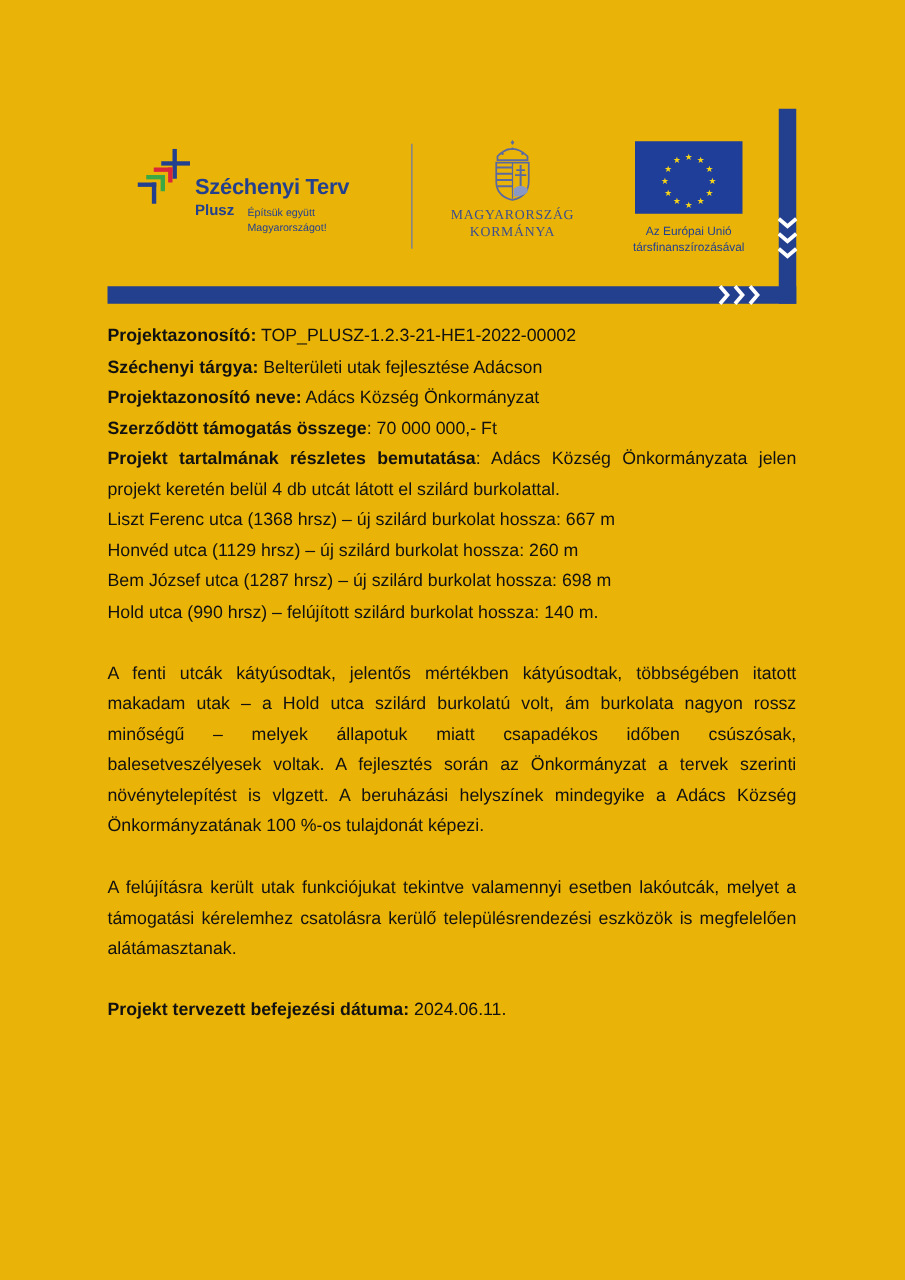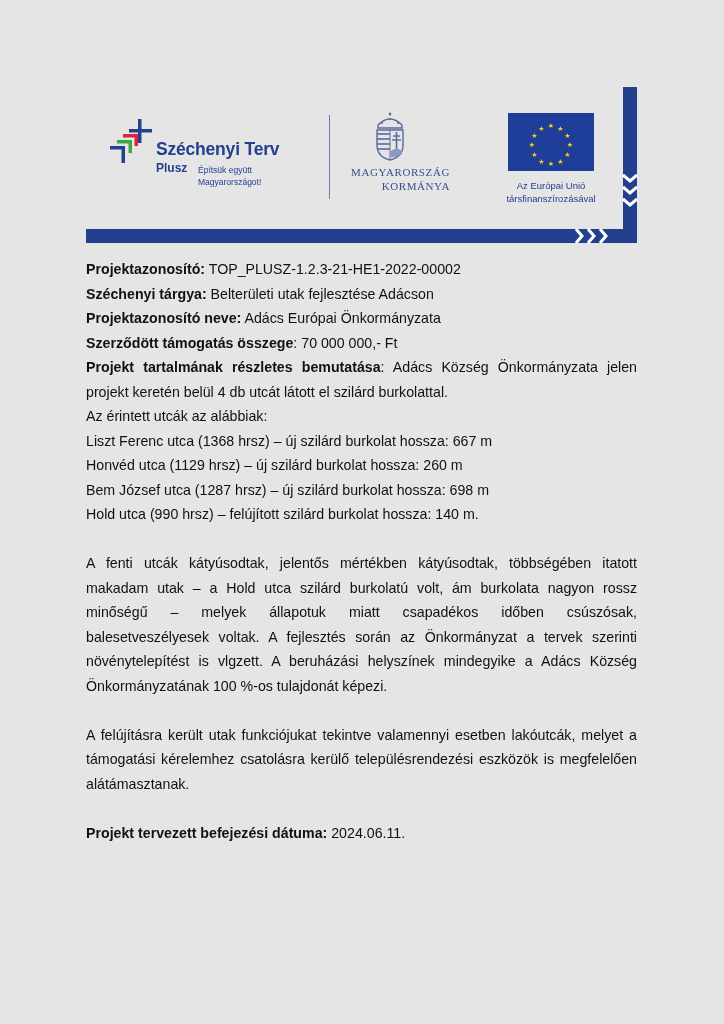--- a/index.html
+++ b/index.html
@@ -1,34 +1,34 @@
 <!DOCTYPE html>
 <html><head>
 <meta charset="utf-8">
 <style>
   html, body { margin: 0; padding: 0; background: #ffffff; }
   body { width: 724px; height: 1024px; position: relative; overflow: hidden; font-family: "Liberation Sans", sans-serif; color: #111; }
-  .page { position: absolute; left: 0; top: 0; width: 724px; height: 1024px; background: #e5e5e5; }
+  .page { position: absolute; left: 0; top: 0; width: 724px; height: 1024px; background: #eab308; }
 
   
   .header { position: absolute; left: 86px; top: 87px; width: 551px; height: 157px; }
   .bar-bottom { position: absolute; left: 0; top: 142px; width: 551px; height: 14px; background: #23408f; }
   .bar-right { position: absolute; left: 537px; top: 0; width: 14px; height: 156px; background: #23408f; }
   .chev-right { position: absolute; top: 141px; left: 486px; height: 16px; width: 46px; }
   .chev-down { position: absolute; left: 536px; top: 82px; width: 16px; height: 46px; }
 
   .szech { position: absolute; left: 24px; top: 32px; width: 200px; height: 80px; }
   .szech-icon { position: absolute; left: 0; top: 0; width: 46px; height: 46px; }
   .szech-title { position: absolute; left: 46px; top: 20px; font-weight: bold; font-size: 17.5px; color: #23408f; white-space: nowrap; letter-spacing: -0.2px; }
   .szech-plus { position: absolute; left: 46px; top: 42px; font-weight: bold; font-size: 12px; color: #23408f; }
   .szech-slogan { position: absolute; left: 88px; top: 45px; font-size: 8.5px; color: #23408f; line-height: 12px; white-space: nowrap; }
 
   .divider { position: absolute; left: 243px; top: 28px; width: 1px; height: 84px; background: #6b7aa8; }
 
-  .gov { position: absolute; left: 244px; top: 24px; width: 120px; height: 100px; text-align: right; }
+  .gov { position: absolute; left: 264px; top: 24px; width: 120px; height: 100px; text-align: center; }
   .gov-crest { display: block; margin: 0 auto; width: 36px; height: 50px; }
   .gov-text { font-family: "Liberation Serif", serif; color: #3b4f8f; font-size: 11.5px; letter-spacing: 0.6px; line-height: 14px; margin-top: 4px; }
 
   .eu { position: absolute; left: 408px; top: 26px; width: 150px; height: 100px; }
   .eu-flag { position: absolute; left: 14px; top: 0; width: 86px; height: 58px; background: #1f3e99; }
   .eu-text { position: absolute; left: 0; top: 66px; width: 114px; text-align: center; font-size: 9.5px; color: #23408f; line-height: 13px; white-space: nowrap; }
 
   
   .content { position: absolute; left: 86px; top: 257px; width: 551px; font-size: 14.2px; line-height: 24.5px; color: #111; }
   .line { margin: 0; white-space: nowrap; }
@@ -135,32 +135,31 @@
     <p class="line">
       <span class="b">Projektazonosító:</span>
       <span>TOP_PLUSZ-1.2.3-21-HE1-2022-00002</span>
     </p>
     <p class="line">
       <span class="b">Széchenyi tárgya:</span>
       <span>Belterületi utak fejlesztése Adácson</span>
     </p>
     <p class="line">
       <span class="b">Projektazonosító neve:</span>
-      <span>Adács Európai Önkormányzata</span>
+      <span>Adács Község Önkormányzat</span>
     </p>
     <p class="line">
       <span class="b">Szerződött támogatás összege</span><span>:</span>
       <span>70 000 000,- Ft</span>
     </p>
     <p class="line justify">
       <span class="b">Projekt tartalmának részletes bemutatása</span><span>:</span>
       <span>Adács Község Önkormányzata jelen</span>
     </p>
     <p class="line">projekt keretén belül 4 db utcát látott el szilárd burkolattal.</p>
-    <p class="line">Az érintett utcák az alábbiak:</p>
 
     <p class="line">Liszt Ferenc utca (1368 hrsz) – új szilárd burkolat hossza: 667 m</p>
     <p class="line">Honvéd utca (1129 hrsz) – új szilárd burkolat hossza: 260 m</p>
     <p class="line">Bem József utca (1287 hrsz) – új szilárd burkolat hossza: 698 m</p>
     <p class="line">Hold utca (990 hrsz) – felújított szilárd burkolat hossza: 140 m.</p>
 
     <div class="gap"></div>
 
     <p class="line justify">A fenti utcák kátyúsodtak, jelentős mértékben kátyúsodtak, többségében itatott</p>
     <p class="line justify">makadam utak – a Hold utca szilárd burkolatú volt, ám burkolata nagyon rossz</p>

